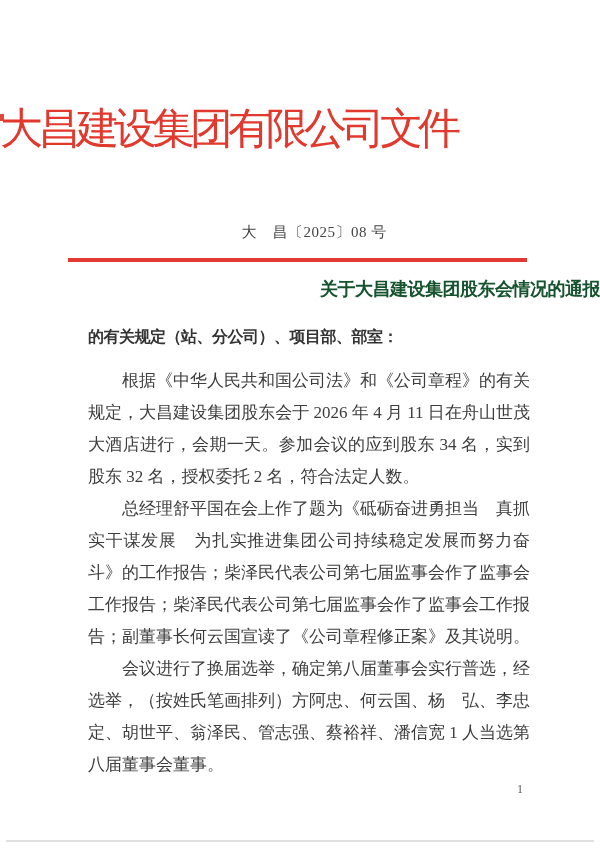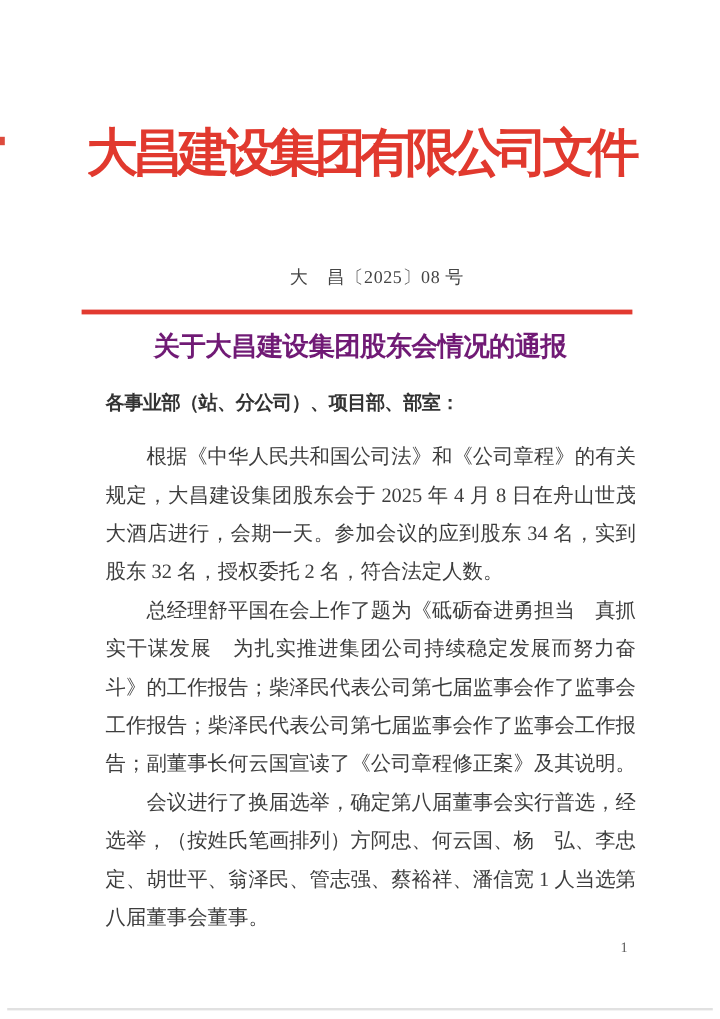--- a/index.html
+++ b/index.html
@@ -21,24 +21,24 @@
     top: 114px;
     width: 4px;
     height: 7px;
     background: #dd4a3c;
   }
   .letterhead {
     position: absolute;
     top: 100px;
     left: 0;
     width: 600px;
-    text-align: center;
+    text-align: left;
     font-size: 43px;
     line-height: 58px;
-    font-weight: bold;
+    font-weight: normal;
     color: #e1392e;
     letter-spacing: -5px;
     white-space: nowrap;
   }
   .doc-number {
     position: absolute;
     top: 219px;
     left: 0;
     width: 600px;
     text-align: center;
@@ -55,25 +55,25 @@
     width: 459px;
     height: 4px;
     background: #e23a30;
   }
   .doc-title {
     position: absolute;
     top: 271px;
     left: 0;
     width: 600px;
     margin: 0;
-    text-align: center;
-    font-size: 22px;
+    text-align: right;
+    font-size: 18px;
     line-height: 36px;
     font-weight: bold;
-    color: #701a75;
+    color: #14532d;
     letter-spacing: -0.5px;
   }
   .salutation {
     position: absolute;
     left: 88px;
     top: 324px;
     width: 450px;
     font-size: 16px;
     line-height: 26px;
     font-weight: bold;
@@ -121,24 +121,24 @@
   <div class="scan-speck"></div>
 
   <div class="letterhead">大昌建设集团有限公司文件</div>
 
   <div class="doc-number">大　昌〔2025〕08 号</div>
 
   <div class="red-divider"></div>
 
   <h1 class="doc-title">关于大昌建设集团股东会情况的通报</h1>
 
-  <div class="salutation">各事业部（站、分公司）、项目部、部室：</div>
+  <div class="salutation">的有关规定（站、分公司）、项目部、部室：</div>
 
   <div class="body-text">
-    <p>根据《中华人民共和国公司法》和《公司章程》的有关规定，大昌建设集团股东会于 2025 年 4 月 8 日在舟山世茂大酒店进行，会期一天。参加会议的应到股东 34 名，实到股东 32 名，授权委托 2 名，符合法定人数。</p>
+    <p>根据《中华人民共和国公司法》和《公司章程》的有关规定，大昌建设集团股东会于 2026 年 4 月 11 日在舟山世茂大酒店进行，会期一天。参加会议的应到股东 34 名，实到股东 32 名，授权委托 2 名，符合法定人数。</p>
     <p>总经理舒平国在会上作了题为《砥砺奋进勇担当　真抓实干谋发展　为扎实推进集团公司持续稳定发展而努力奋斗》的工作报告；柴泽民代表公司第七届监事会作了监事会工作报告；柴泽民代表公司第七届监事会作了监事会工作报告；副董事长何云国宣读了《公司章程修正案》及其说明。</p>
     <p>会议进行了换届选举，确定第八届董事会实行普选，经选举，（按姓氏笔画排列）方阿忠、何云国、杨　弘、李忠定、胡世平、翁泽民、管志强、蔡裕祥、潘信宽 1 人当选第八届董事会董事。</p>
   </div>
 
   <div class="page-number">1</div>
 
   <div class="bottom-line"></div>
 
 </div>
 

